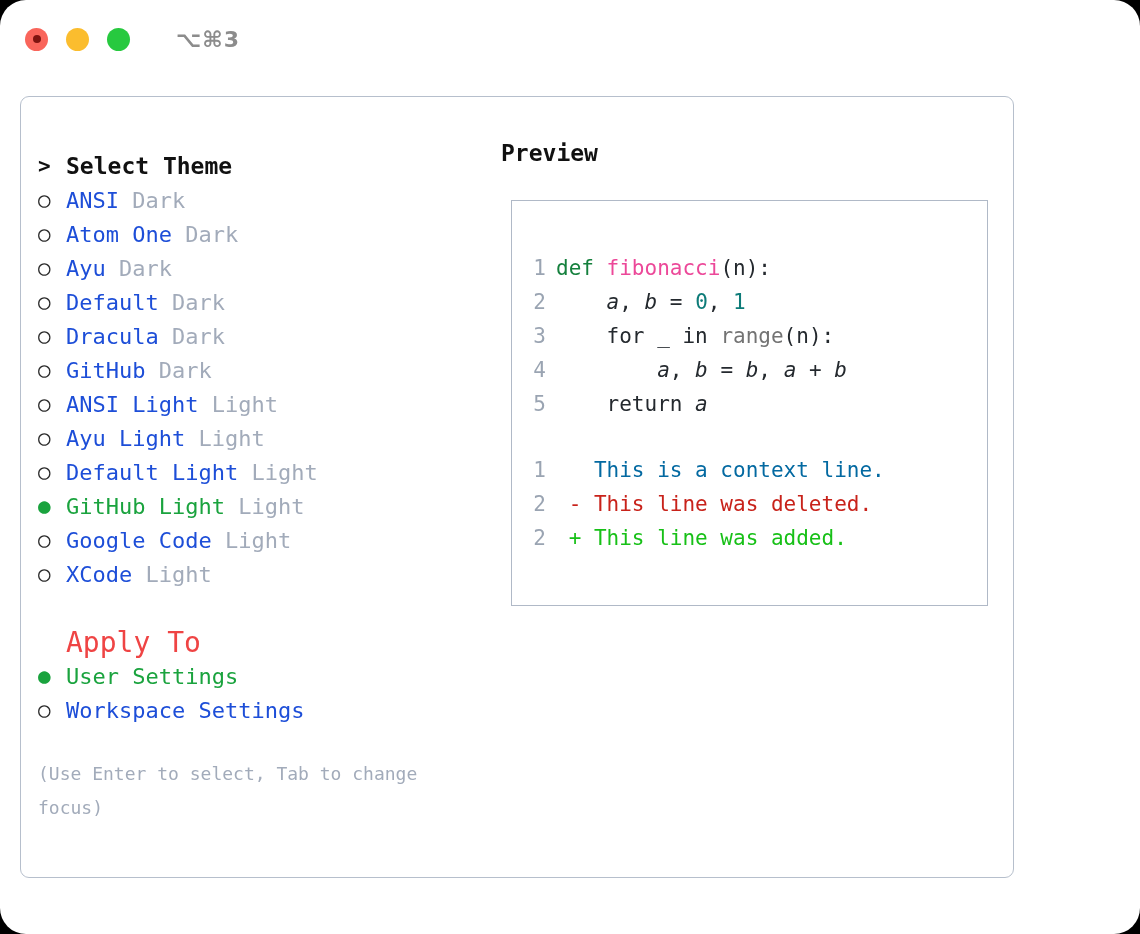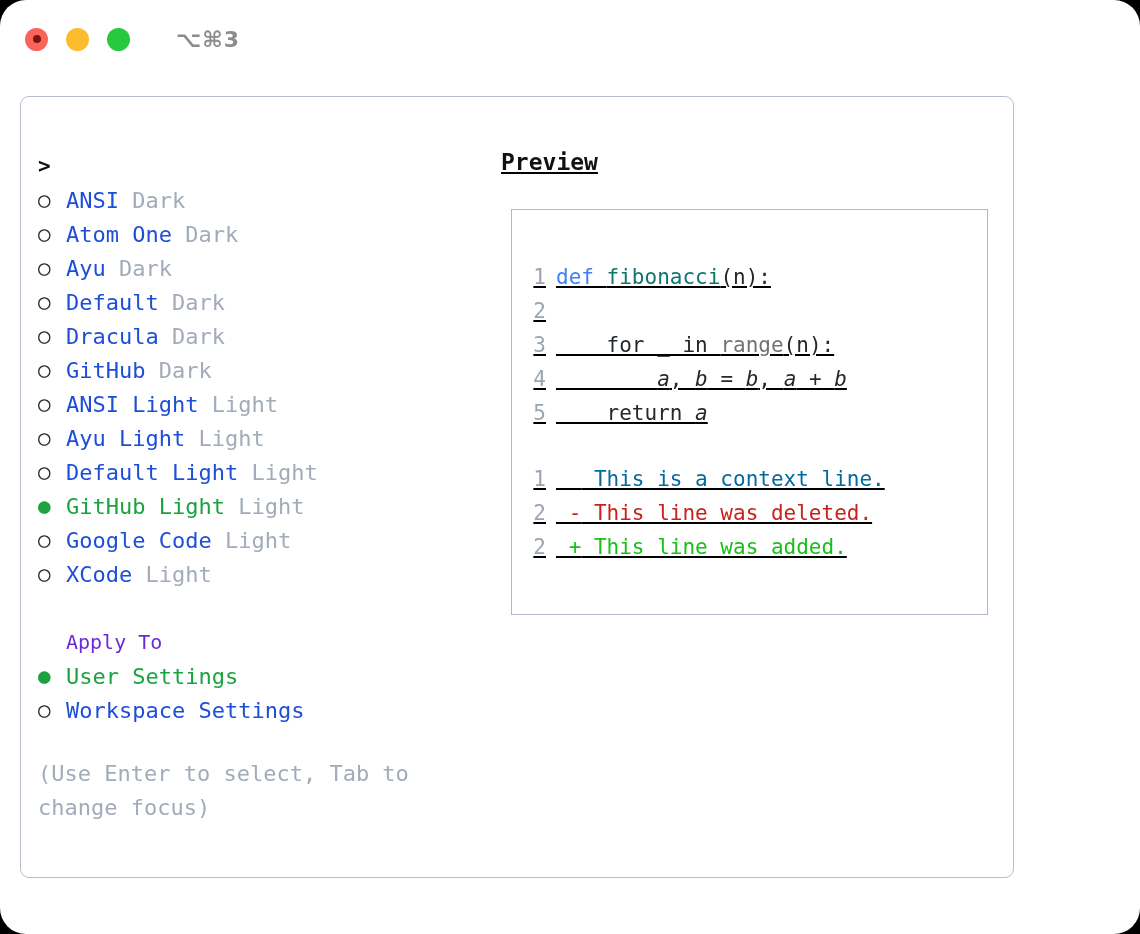--- a/index.html
+++ b/index.html
@@ -108,39 +108,38 @@
     color: #111111;
     font-size: 23px;
   }
   .list-header .marker { font-weight: bold; color: #111111; }
 
   .item-label   { color: #1d4ed8; }
   .item-label.selected { color: #1aa33e; text-align: center; }
   .item-tag     { color: #a2abba; }
 
   .section-title {
-    color: #6d28d9;
-    font-size: 20px;
+    color: #ef4444;
+    font-size: 28px;
   }
 
   .hint {
     margin-top: 30px;
-    font-size: 22px;
+    font-size: 18px;
     line-height: 34px;
     color: #a2abba;
     width: 410px;
   }
 
   
   .right-col {
     position: absolute;
     left: 480px;
-    top: 52px;
+    top: 43px;
     width: 500px;
-    text-decoration: underline;
   }
   .preview-title {
     font-size: 23px;
     font-weight: bold;
     color: #111111;
     margin-left: 0px;
   }
   .preview-box {
     margin-top: 34px;
     margin-left: 10px;
@@ -158,22 +157,22 @@
     white-space: pre;
   }
   .ln {
     width: 34px;
     flex: 0 0 34px;
     text-align: right;
     color: #9aa4b2;
     margin-right: 10px;
   }
 
-  .tok-def    { color: #3b82f6; }
-  .tok-fn     { color: #0f766e; }
+  .tok-def    { color: #15803d; }
+  .tok-fn     { color: #ec4899; }
   .tok-num    { color: #0d7b78; }
   .tok-builtin{ color: #737373; }
   .tok-var    { color: #24292e; font-style: italic; }
   .tok-plain  { color: #24292e; }
 
   .gap-line { height: 32px; }
 
   .diff-context { color: #0369a1; }
   .diff-del     { color: #c8221a; }
   .diff-add     { color: #17c017; }
@@ -190,21 +189,21 @@
       <div class="dot dot-max"></div>
     </div>
     <div class="shortcut">⌥⌘3</div>
   </div>
 
   <div class="panel">
 
     <div class="left-col">
 
       <div class="row list-header">
-        <span class="marker">&gt;</span>
+        <span class="marker">&gt;</span><span>Select Theme</span>
       </div>
 
       <div id="theme-list">
           <div class="row"><span class="marker">○</span><span class="item-label">ANSI </span><span class="item-tag">Dark</span></div>
           <div class="row"><span class="marker">○</span><span class="item-label">Atom One </span><span class="item-tag">Dark</span></div>
           <div class="row"><span class="marker">○</span><span class="item-label">Ayu </span><span class="item-tag">Dark</span></div>
           <div class="row"><span class="marker">○</span><span class="item-label">Default </span><span class="item-tag">Dark</span></div>
           <div class="row"><span class="marker">○</span><span class="item-label">Dracula </span><span class="item-tag">Dark</span></div>
           <div class="row"><span class="marker">○</span><span class="item-label">GitHub </span><span class="item-tag">Dark</span></div>
           <div class="row"><span class="marker">○</span><span class="item-label">ANSI Light </span><span class="item-tag">Light</span></div>
@@ -227,21 +226,21 @@
         </div>
 
       <div class="hint">(Use Enter to select, Tab to change focus)</div>
     </div>
 
     <div class="right-col">
       <div class="preview-title">Preview</div>
       <div class="preview-box">
         <div id="code-block">
             <div class="code-line"><span class="ln">1</span><span><span class="tok-def">def </span><span class="tok-fn">fibonacci</span><span class="tok-plain">(n):</span></span></div>
-            <div class="code-line"><span class="ln">2</span></div>
+            <div class="code-line"><span class="ln">2</span><span><span class="tok-plain">    </span><span class="tok-var">a</span><span class="tok-plain">, </span><span class="tok-var">b</span><span class="tok-plain"> = </span><span class="tok-num">0</span><span class="tok-plain">, </span><span class="tok-num">1</span></span></div>
             <div class="code-line"><span class="ln">3</span><span><span class="tok-plain">    for _ in </span><span class="tok-builtin">range</span><span class="tok-plain">(n):</span></span></div>
             <div class="code-line"><span class="ln">4</span><span><span class="tok-plain">        </span><span class="tok-var">a</span><span class="tok-plain">, </span><span class="tok-var">b</span><span class="tok-plain"> = </span><span class="tok-var">b</span><span class="tok-plain">, </span><span class="tok-var">a</span><span class="tok-plain"> + </span><span class="tok-var">b</span></span></div>
             <div class="code-line"><span class="ln">5</span><span><span class="tok-plain">    return </span><span class="tok-var">a</span></span></div>
           </div>
         <div class="gap-line"></div>
         <div id="diff-block">
             <div class="code-line"><span class="ln">1</span><span class="diff-context">  </span><span class="diff-context"> This is a context line.</span></div>
             <div class="code-line"><span class="ln">2</span><span class="diff-del"> -</span><span class="diff-del"> This line was deleted.</span></div>
             <div class="code-line"><span class="ln">2</span><span class="diff-add"> +</span><span class="diff-add"> This line was added.</span></div>
           </div>

